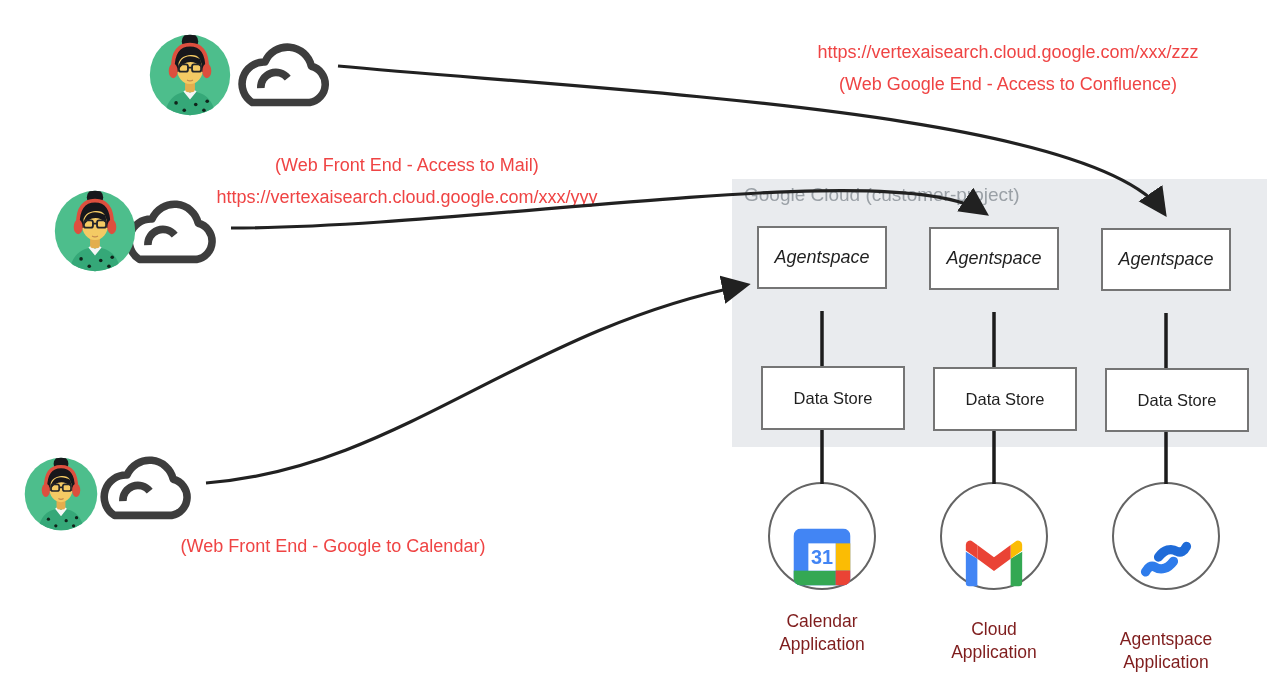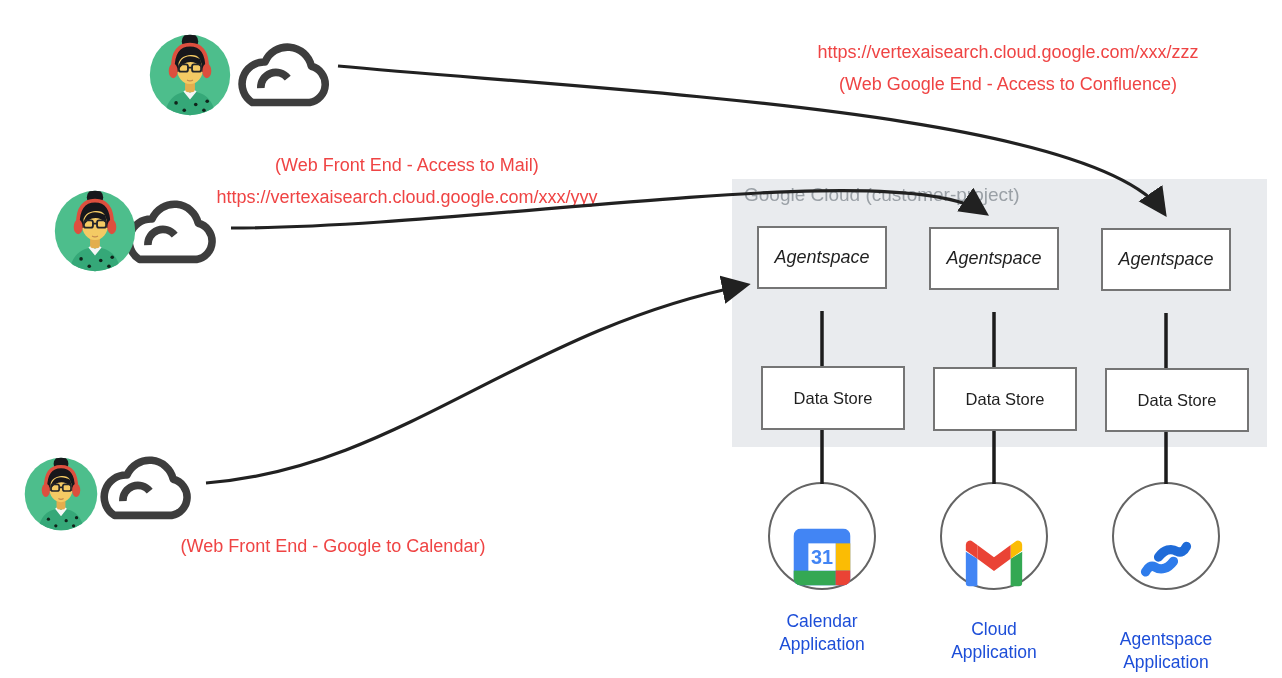--- a/index.html
+++ b/index.html
@@ -11,21 +11,21 @@
   
   .gcp-box{left:732px;top:179px;width:535px;height:268px;background:#e9ebee;z-index:1;}
   .gcp-label{left:744px;top:184px;font-size:19px;color:#9aa0a6;z-index:2;white-space:nowrap;}
   
   .node{background:#ffffff;border:2px solid #757575;display:flex;align-items:center;justify-content:center;z-index:2;box-sizing:border-box;}
   .agent-box{width:130px;height:63px;font-size:18px;font-style:italic;}
   .ds-box{width:144px;height:64px;font-size:16.5px;}
   
   .app-circle{width:108px;height:108px;border-radius:50%;background:#fff;border:2px solid #646464;
     display:flex;align-items:flex-end;justify-content:center;z-index:2;box-sizing:border-box;}
-  .app-label{width:150px;text-align:center;font-size:17.5px;line-height:23px;color:#1d4ed8;z-index:2;}
+  .app-label{width:150px;text-align:center;font-size:17.5px;line-height:23px;color:#7f1d1d;z-index:2;}
   
   .url-block{width:480px;text-align:center;z-index:2;}
   .url-line{margin:0 0 11px 0;font-size:18px;color:#ef4444;white-space:nowrap;}
   
   .overlay{left:0;top:0;z-index:3;pointer-events:none;}
   .user-avatar,.user-cloud{z-index:2;}
 </style>
 </head>
 <body>
 

